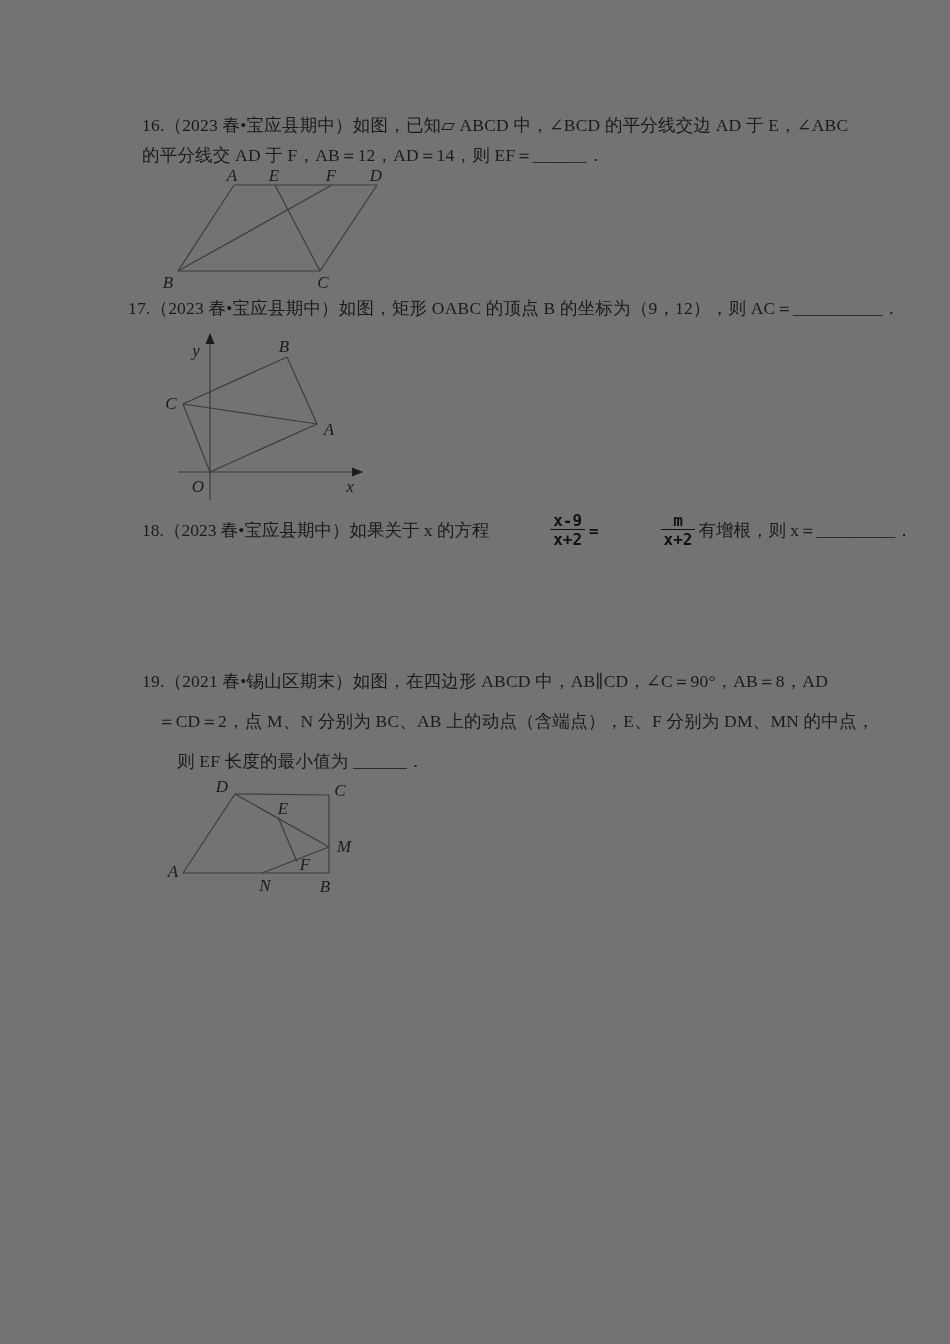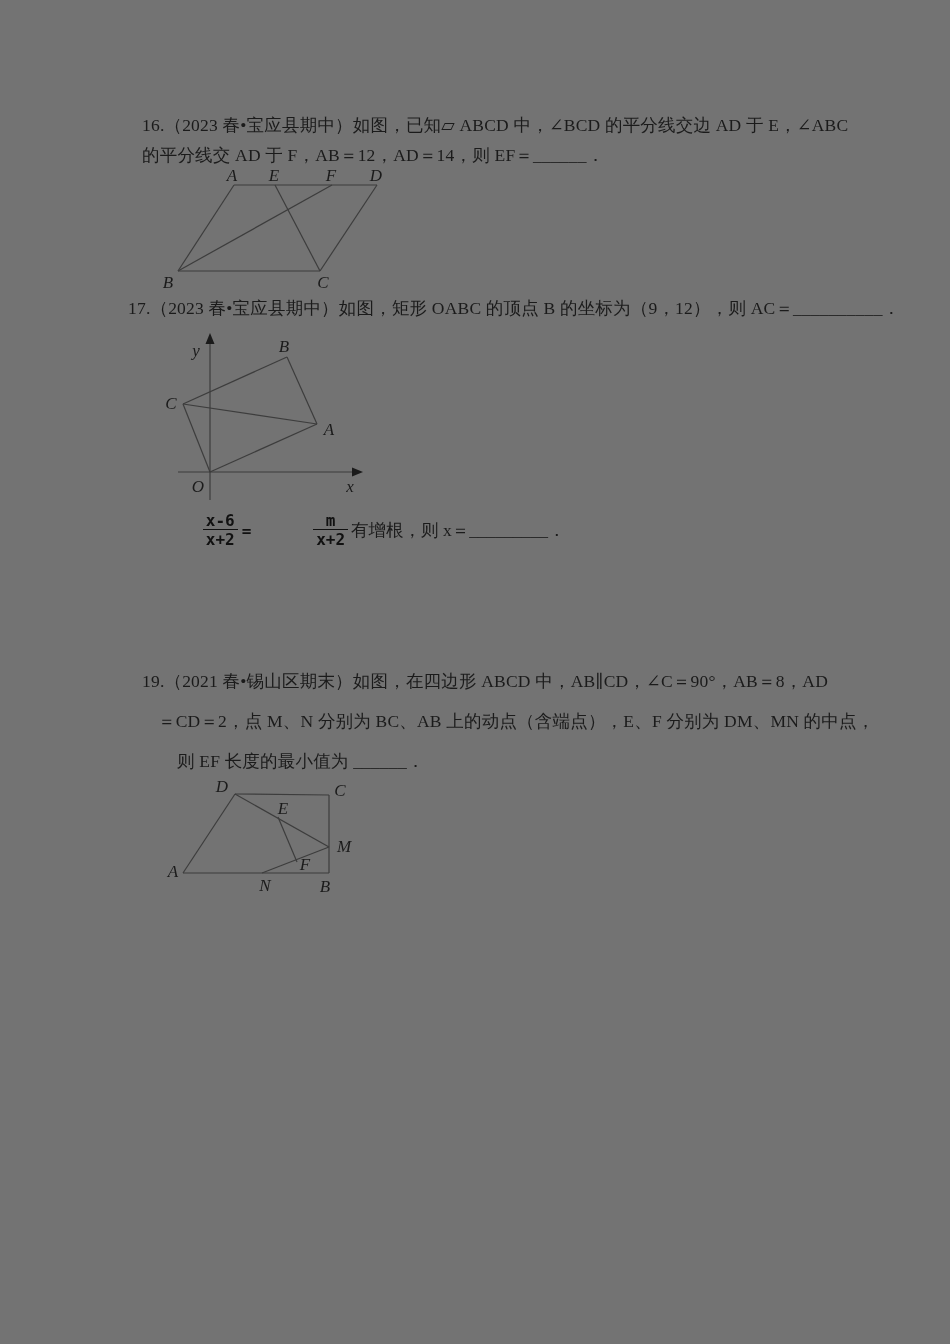--- a/index.html
+++ b/index.html
@@ -79,22 +79,23 @@
     </g>
     <text class="lbl" x="48" y="26" text-anchor="middle">y</text>
     <text class="lbl" x="136" y="22" text-anchor="middle">B</text>
     <text class="lbl" x="23" y="79" text-anchor="middle">C</text>
     <text class="lbl" x="181" y="105" text-anchor="middle">A</text>
     <text class="lbl" x="50" y="162" text-anchor="middle">O</text>
     <text class="lbl" x="202" y="162" text-anchor="middle">x</text>
   </svg>
 
   <div class="p18row">
+    <span>18.（2023 春•宝应县期中）如果关于 x 的方程</span>
     <span class="frac">
-      <span class="num">x-6</span>
+      <span class="num">x-9</span>
       <span class="den">x+2</span>
     </span>
     <span class="eqsign">=</span>
     <span class="frac">
       <span class="num">m</span>
       <span class="den">x+2</span>
     </span>
     <span>有增根，则 x＝_________．</span>
   </div>
 

